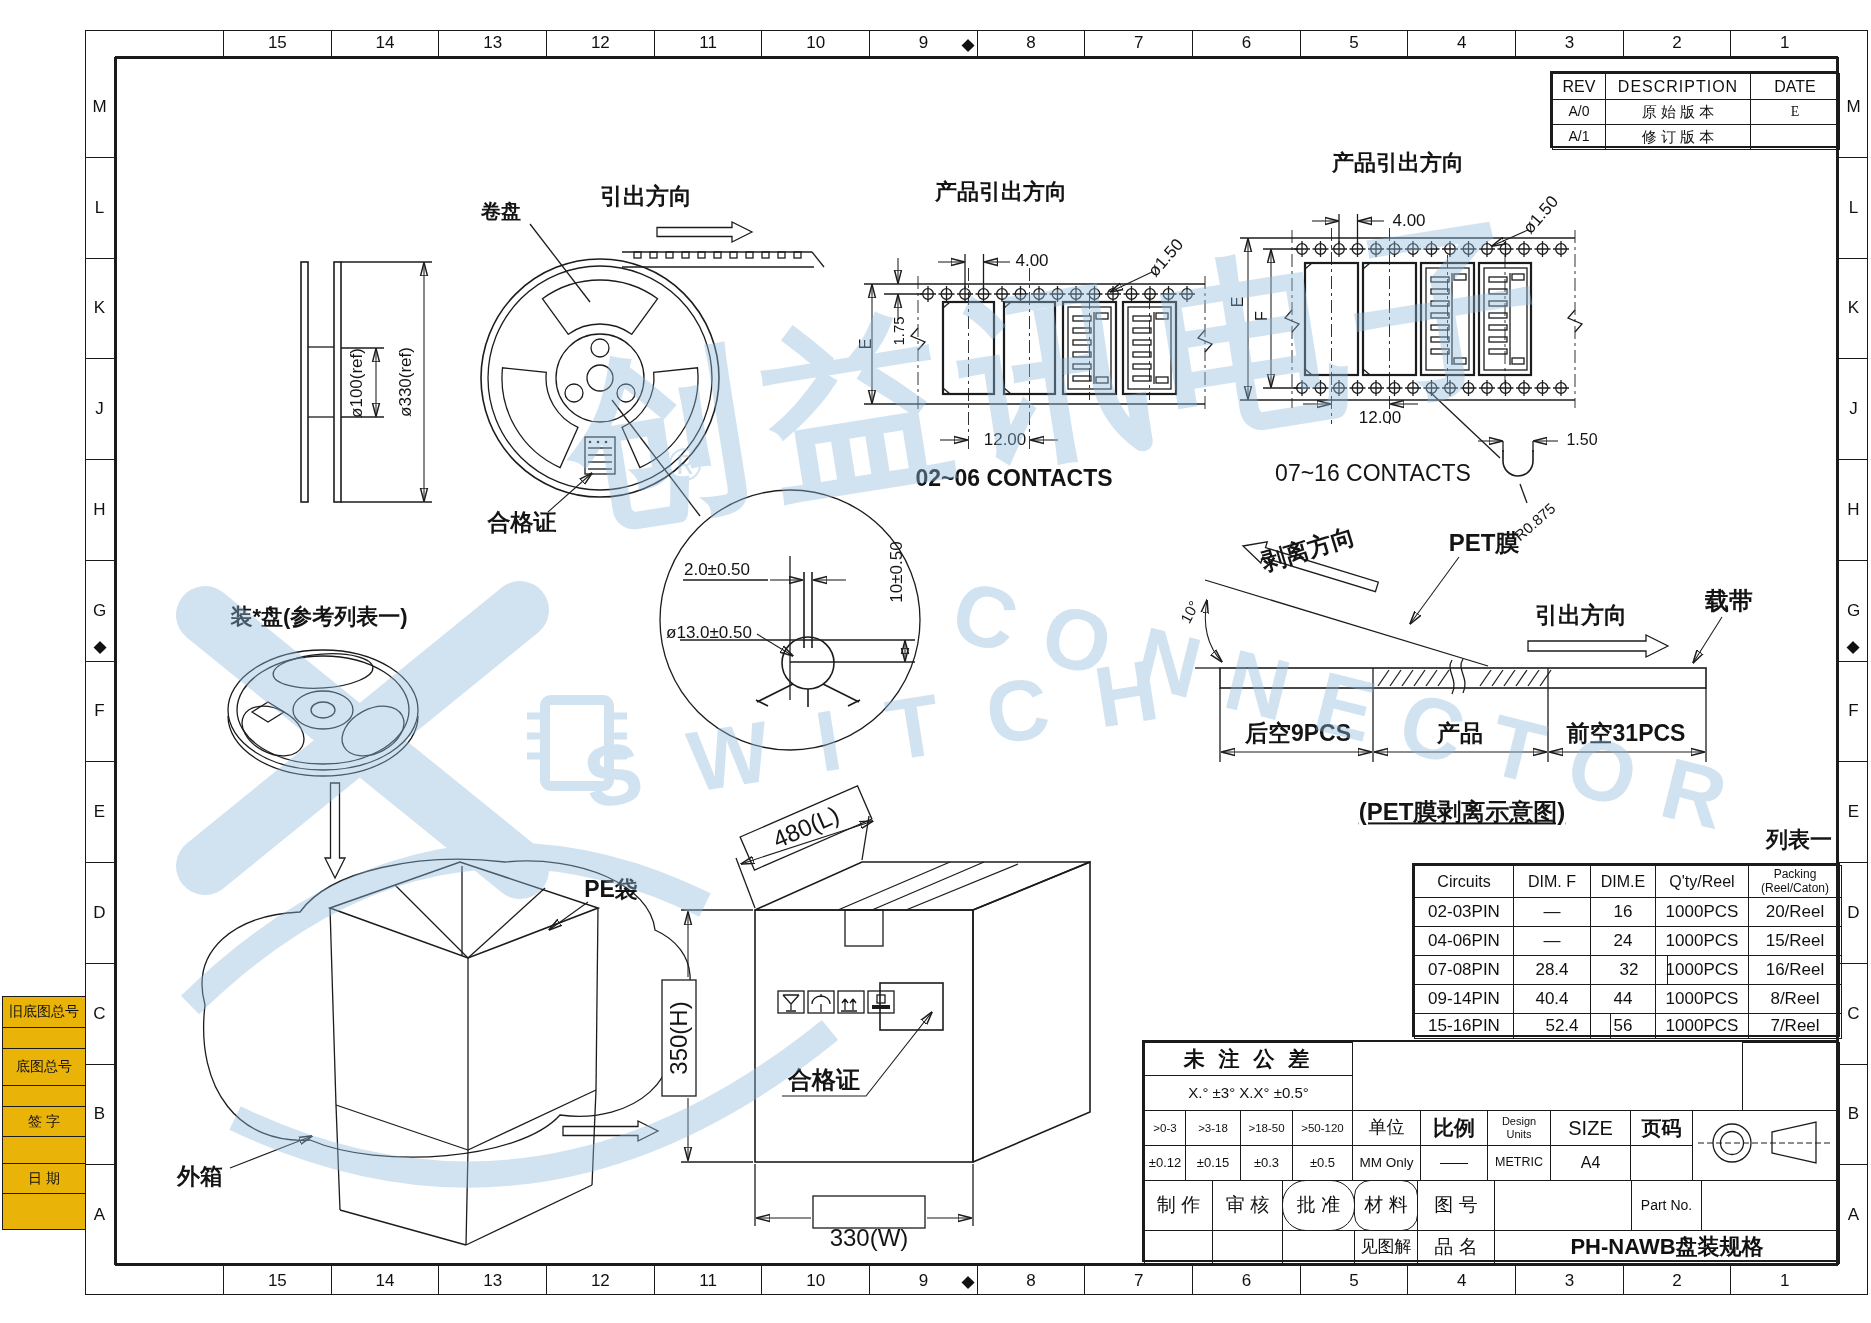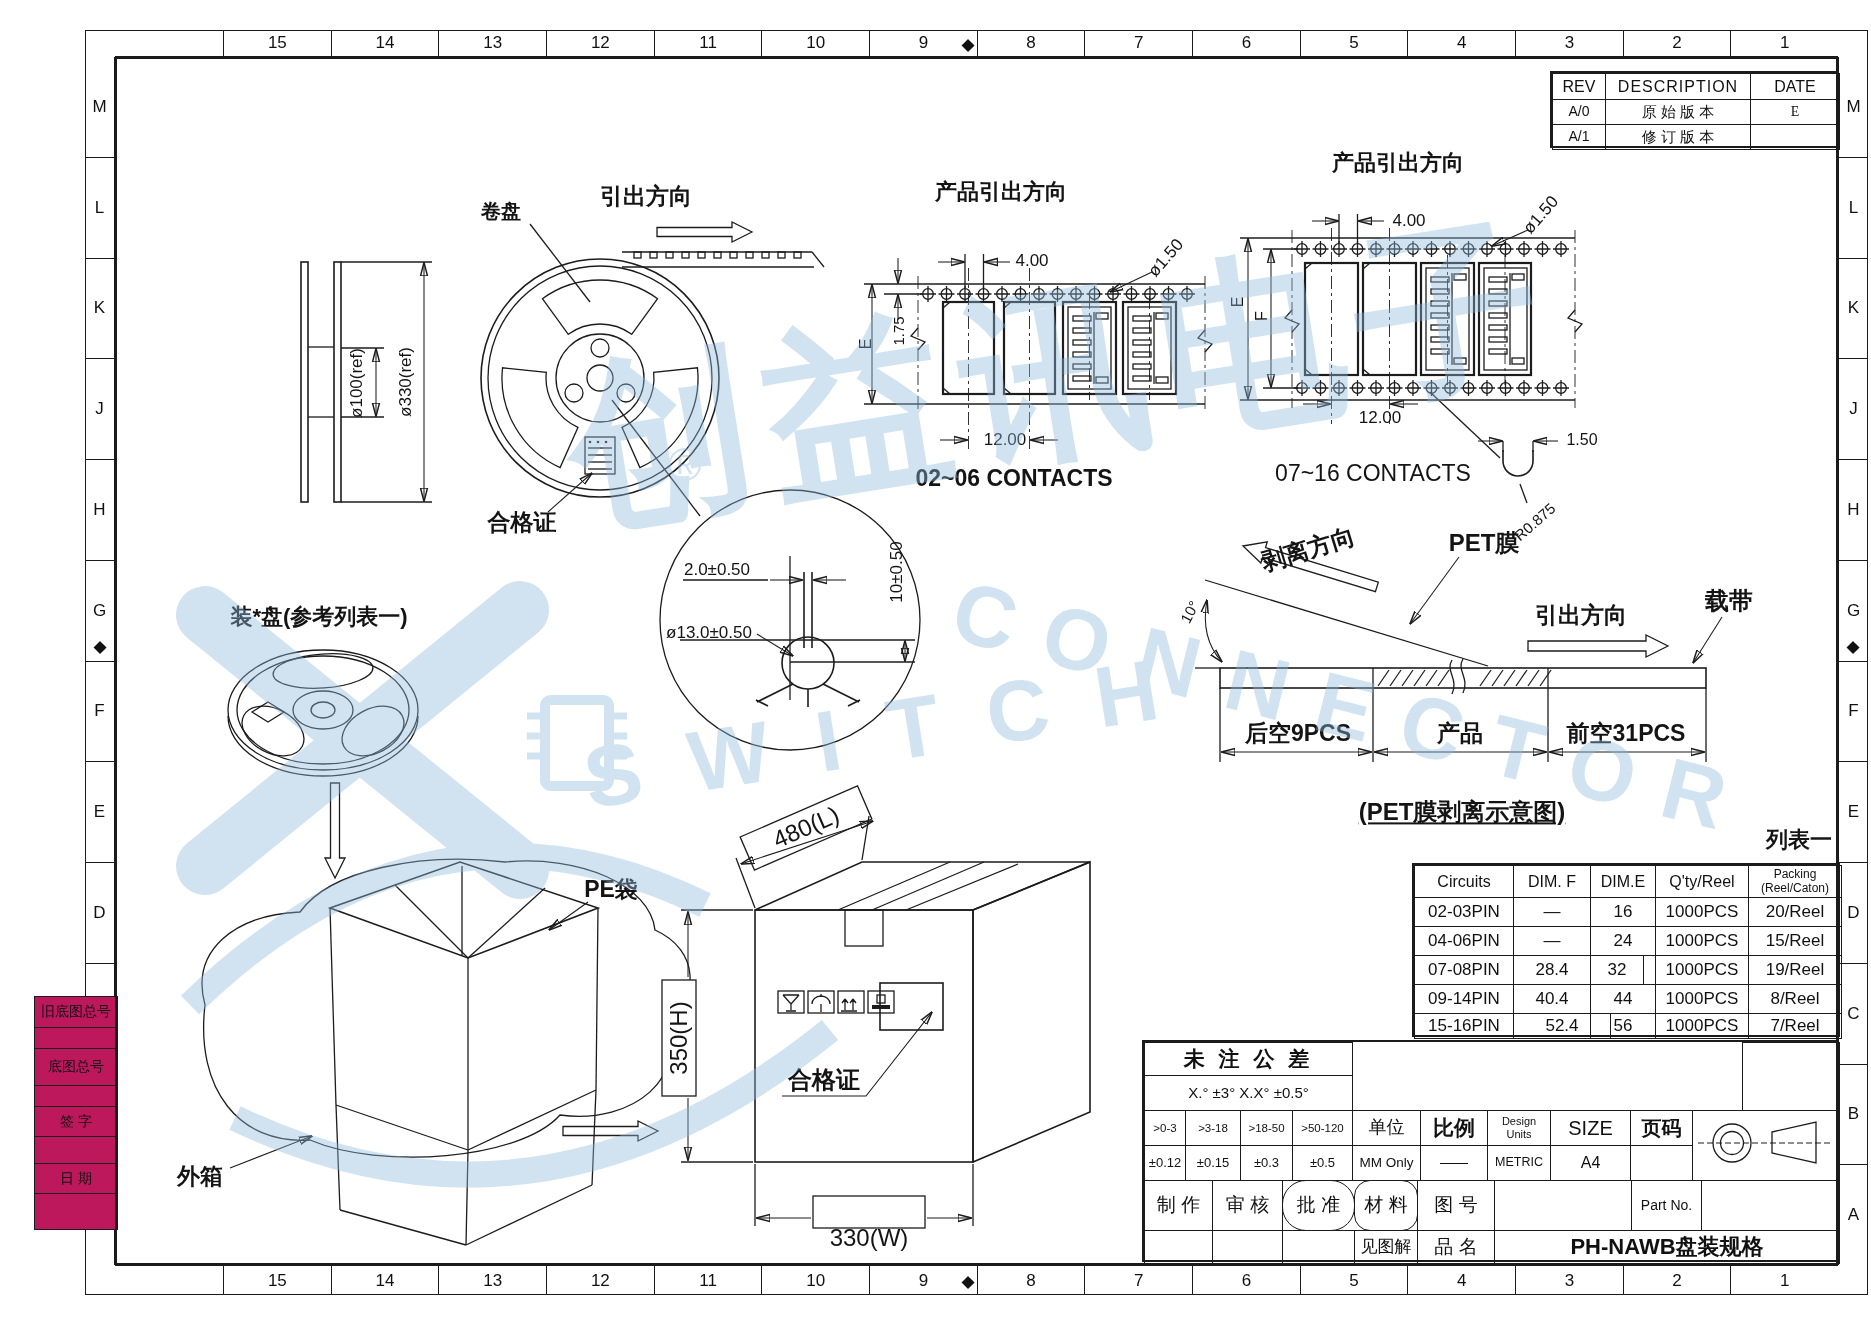--- a/index.html
+++ b/index.html
@@ -11,21 +11,21 @@
   .u{text-decoration:underline;}
   .frame{position:absolute;border:2.5px solid #1b1b1b;box-sizing:border-box;}
   
   .ruler{position:absolute;display:flex;box-sizing:border-box;}
   .ruler .cell{flex:1;display:flex;align-items:center;justify-content:center;font-size:17px;border-left:1.4px solid #1b1b1b;box-sizing:border-box;}
   .ruler .lead{flex:0 0 108px;border-left:none;}
   .vband{position:absolute;display:flex;flex-direction:column;box-sizing:border-box;}
   .vband .cell{flex:1;display:flex;align-items:center;justify-content:center;font-size:17px;border-bottom:1.4px solid #1b1b1b;box-sizing:border-box;}
   .vband .cell:last-child{border-bottom:none;}
   .diamond{position:absolute;font-size:17px;color:#111;transform:translate(-50%,-50%);}
-  .mbox{position:absolute;left:2px;width:84px;border:1.4px solid #1b1b1b;box-sizing:border-box;display:flex;align-items:center;justify-content:center;font-size:14px;background:#be185d;margin-left:32px;}
+  .mbox{position:absolute;left:2px;width:84px;border:1.4px solid #1b1b1b;box-sizing:border-box;display:flex;align-items:center;justify-content:center;font-size:14px;background:#eab308;}
   
   .grid{position:absolute;box-sizing:border-box;border:2px solid #1b1b1b;background:transparent;}
   .gcell{position:absolute;box-sizing:border-box;border:1.4px solid #1b1b1b;display:flex;align-items:center;justify-content:center;text-align:center;line-height:1.1;}
   
   #wm{position:absolute;left:0;top:0;width:1871px;height:1323px;z-index:6;pointer-events:none;opacity:.40;color:#8fb9dc;}
   #wm .w{position:absolute;font-weight:bold;white-space:nowrap;transform-origin:left center;}
   svg{position:absolute;left:0;top:0;}
   .k line,.k path,.k circle,.k rect,.k ellipse,.k polyline,.k polygon{stroke:#1c1c1c;fill:none;stroke-width:1.3;}
   .k .w2{stroke-width:2.2;}
   .k .w16{stroke-width:1.6;}
@@ -529,23 +529,23 @@
     <div class="gcell" style="left:176px;top:32px;width:66px;height:30px;font-size:17px;">16</div>
     <div class="gcell" style="left:241px;top:32px;width:94px;height:30px;font-size:17px;">1000PCS</div>
     <div class="gcell" style="left:334px;top:32px;width:94px;height:30px;font-size:17px;">20/Reel</div>
     <div class="gcell" style="left:0;top:61px;width:100px;height:30px;font-size:17px;">04-06PIN</div>
     <div class="gcell" style="left:99px;top:61px;width:78px;height:30px;font-size:17px;">—</div>
     <div class="gcell" style="left:176px;top:61px;width:66px;height:30px;font-size:17px;">24</div>
     <div class="gcell" style="left:241px;top:61px;width:94px;height:30px;font-size:17px;">1000PCS</div>
     <div class="gcell" style="left:334px;top:61px;width:94px;height:30px;font-size:17px;">15/Reel</div>
     <div class="gcell" style="left:0;top:90px;width:100px;height:30px;font-size:17px;">07-08PIN</div>
     <div class="gcell" style="left:99px;top:90px;width:78px;height:30px;font-size:17px;">28.4</div>
-    <div class="gcell" style="left:176px;top:90px;width:54px;height:30px;font-size:17px;">32</div>
+    <div class="gcell" style="left:176px;top:90px;width:78px;height:30px;font-size:17px;">32</div>
     <div class="gcell" style="left:241px;top:90px;width:94px;height:30px;font-size:17px;">1000PCS</div>
-    <div class="gcell" style="left:334px;top:90px;width:94px;height:30px;font-size:17px;">19/Reel</div>
+    <div class="gcell" style="left:334px;top:90px;width:94px;height:30px;font-size:17px;">16/Reel</div>
     <div class="gcell" style="left:0;top:119px;width:100px;height:30px;font-size:17px;">09-14PIN</div>
     <div class="gcell" style="left:99px;top:119px;width:78px;height:30px;font-size:17px;">40.4</div>
     <div class="gcell" style="left:176px;top:119px;width:66px;height:30px;font-size:17px;">44</div>
     <div class="gcell" style="left:241px;top:119px;width:94px;height:30px;font-size:17px;">1000PCS</div>
     <div class="gcell" style="left:334px;top:119px;width:94px;height:30px;font-size:17px;">8/Reel</div>
     <div class="gcell" style="left:0;top:148px;width:100px;height:26px;font-size:17px;">15-16PIN</div>
     <div class="gcell" style="left:99px;top:148px;width:98px;height:26px;font-size:17px;">52.4</div>
     <div class="gcell" style="left:176px;top:148px;width:66px;height:26px;font-size:17px;">56</div>
     <div class="gcell" style="left:241px;top:148px;width:94px;height:26px;font-size:17px;">1000PCS</div>
     <div class="gcell" style="left:334px;top:148px;width:94px;height:26px;font-size:17px;">7/Reel</div>

